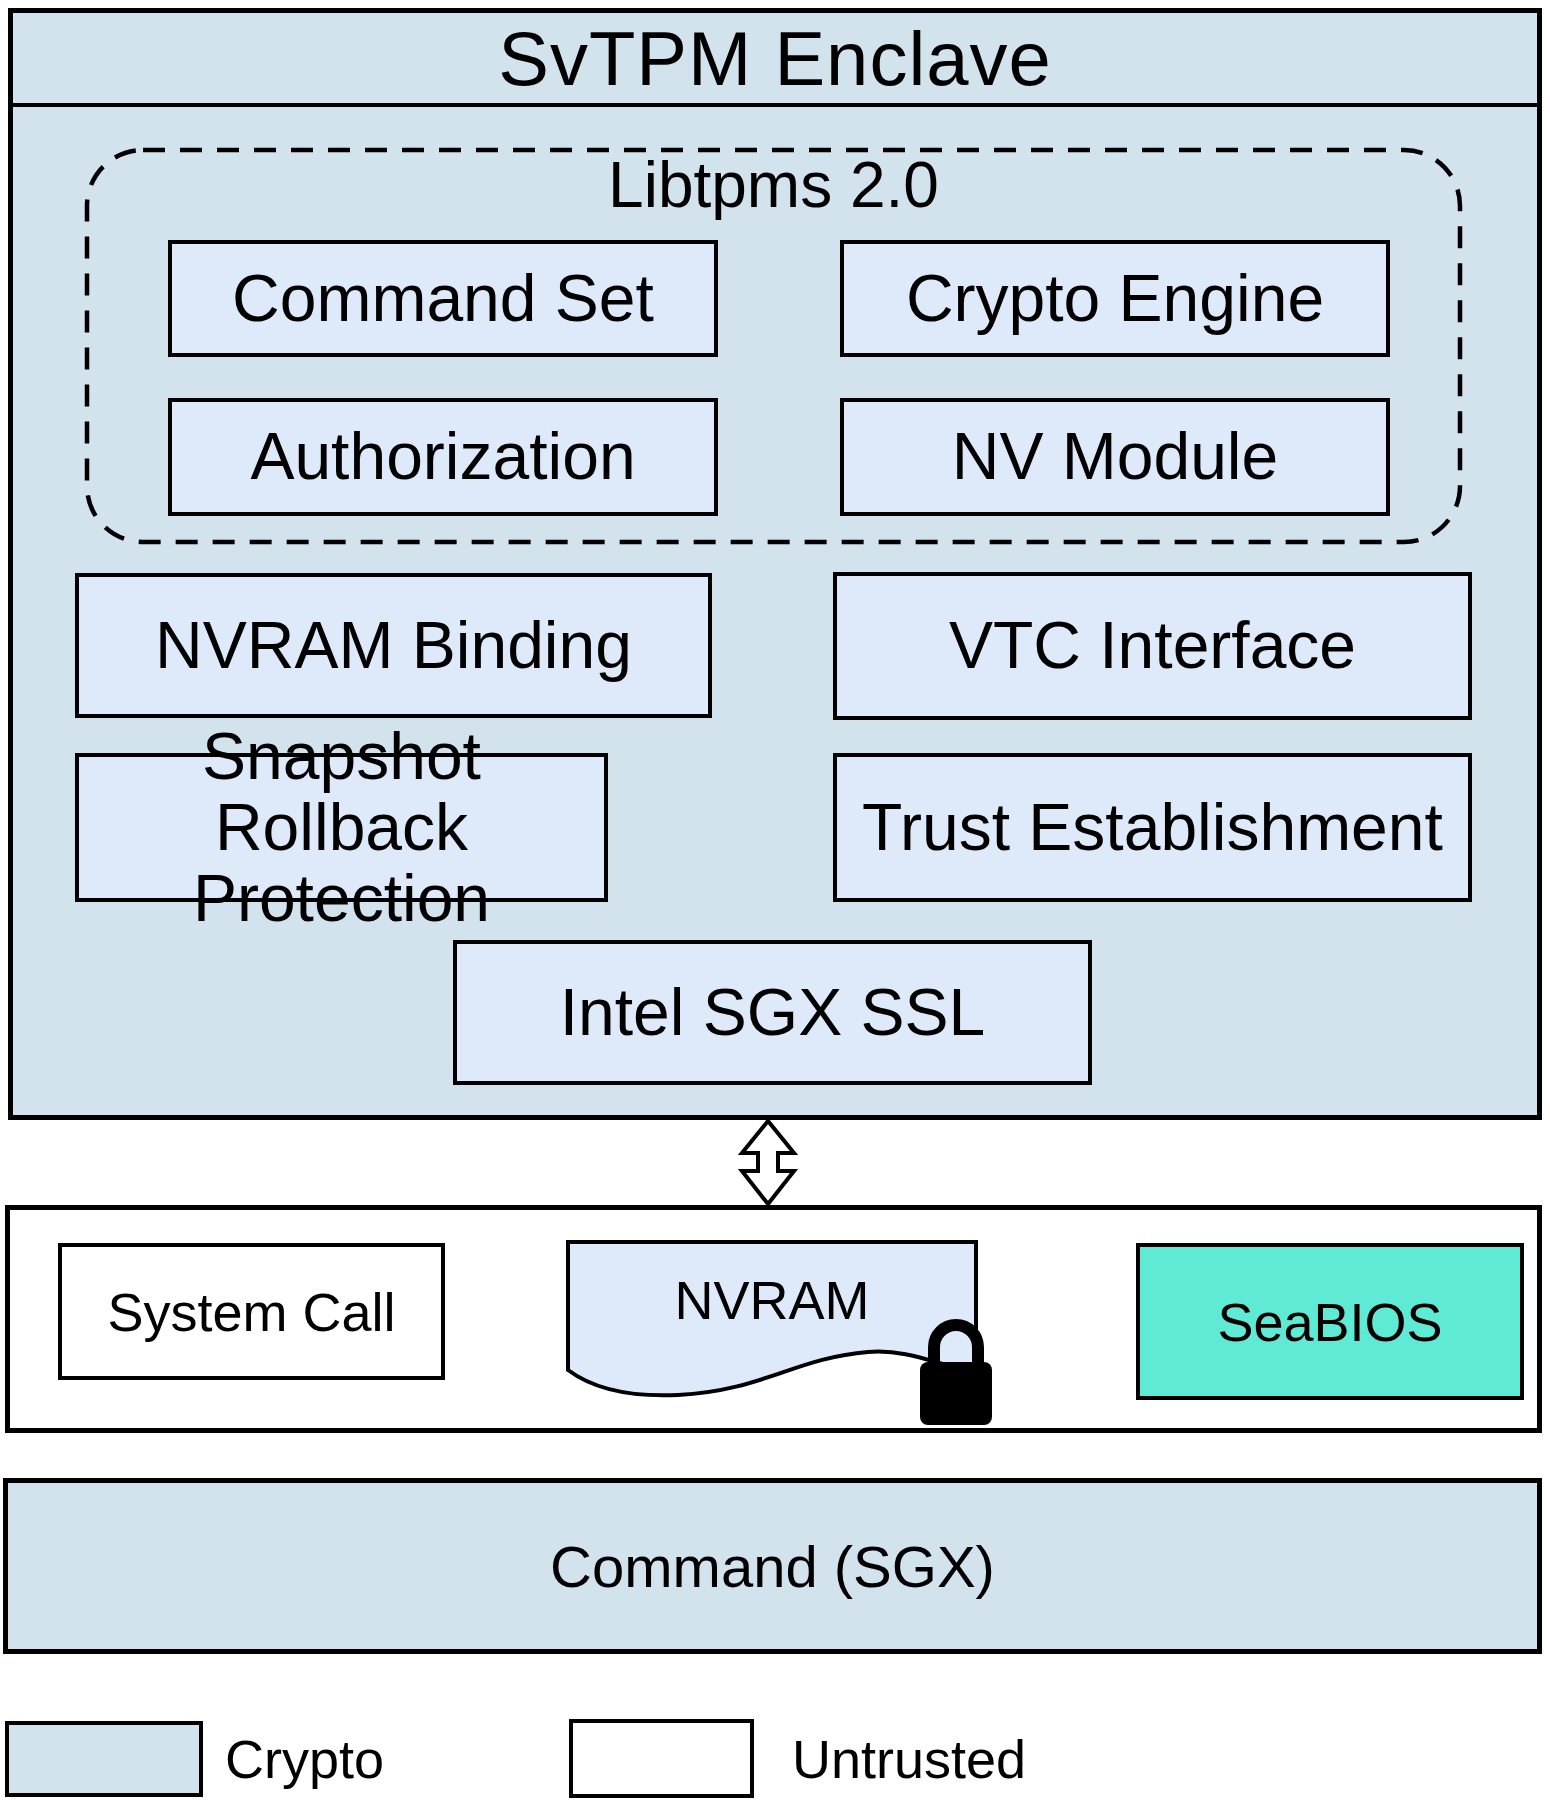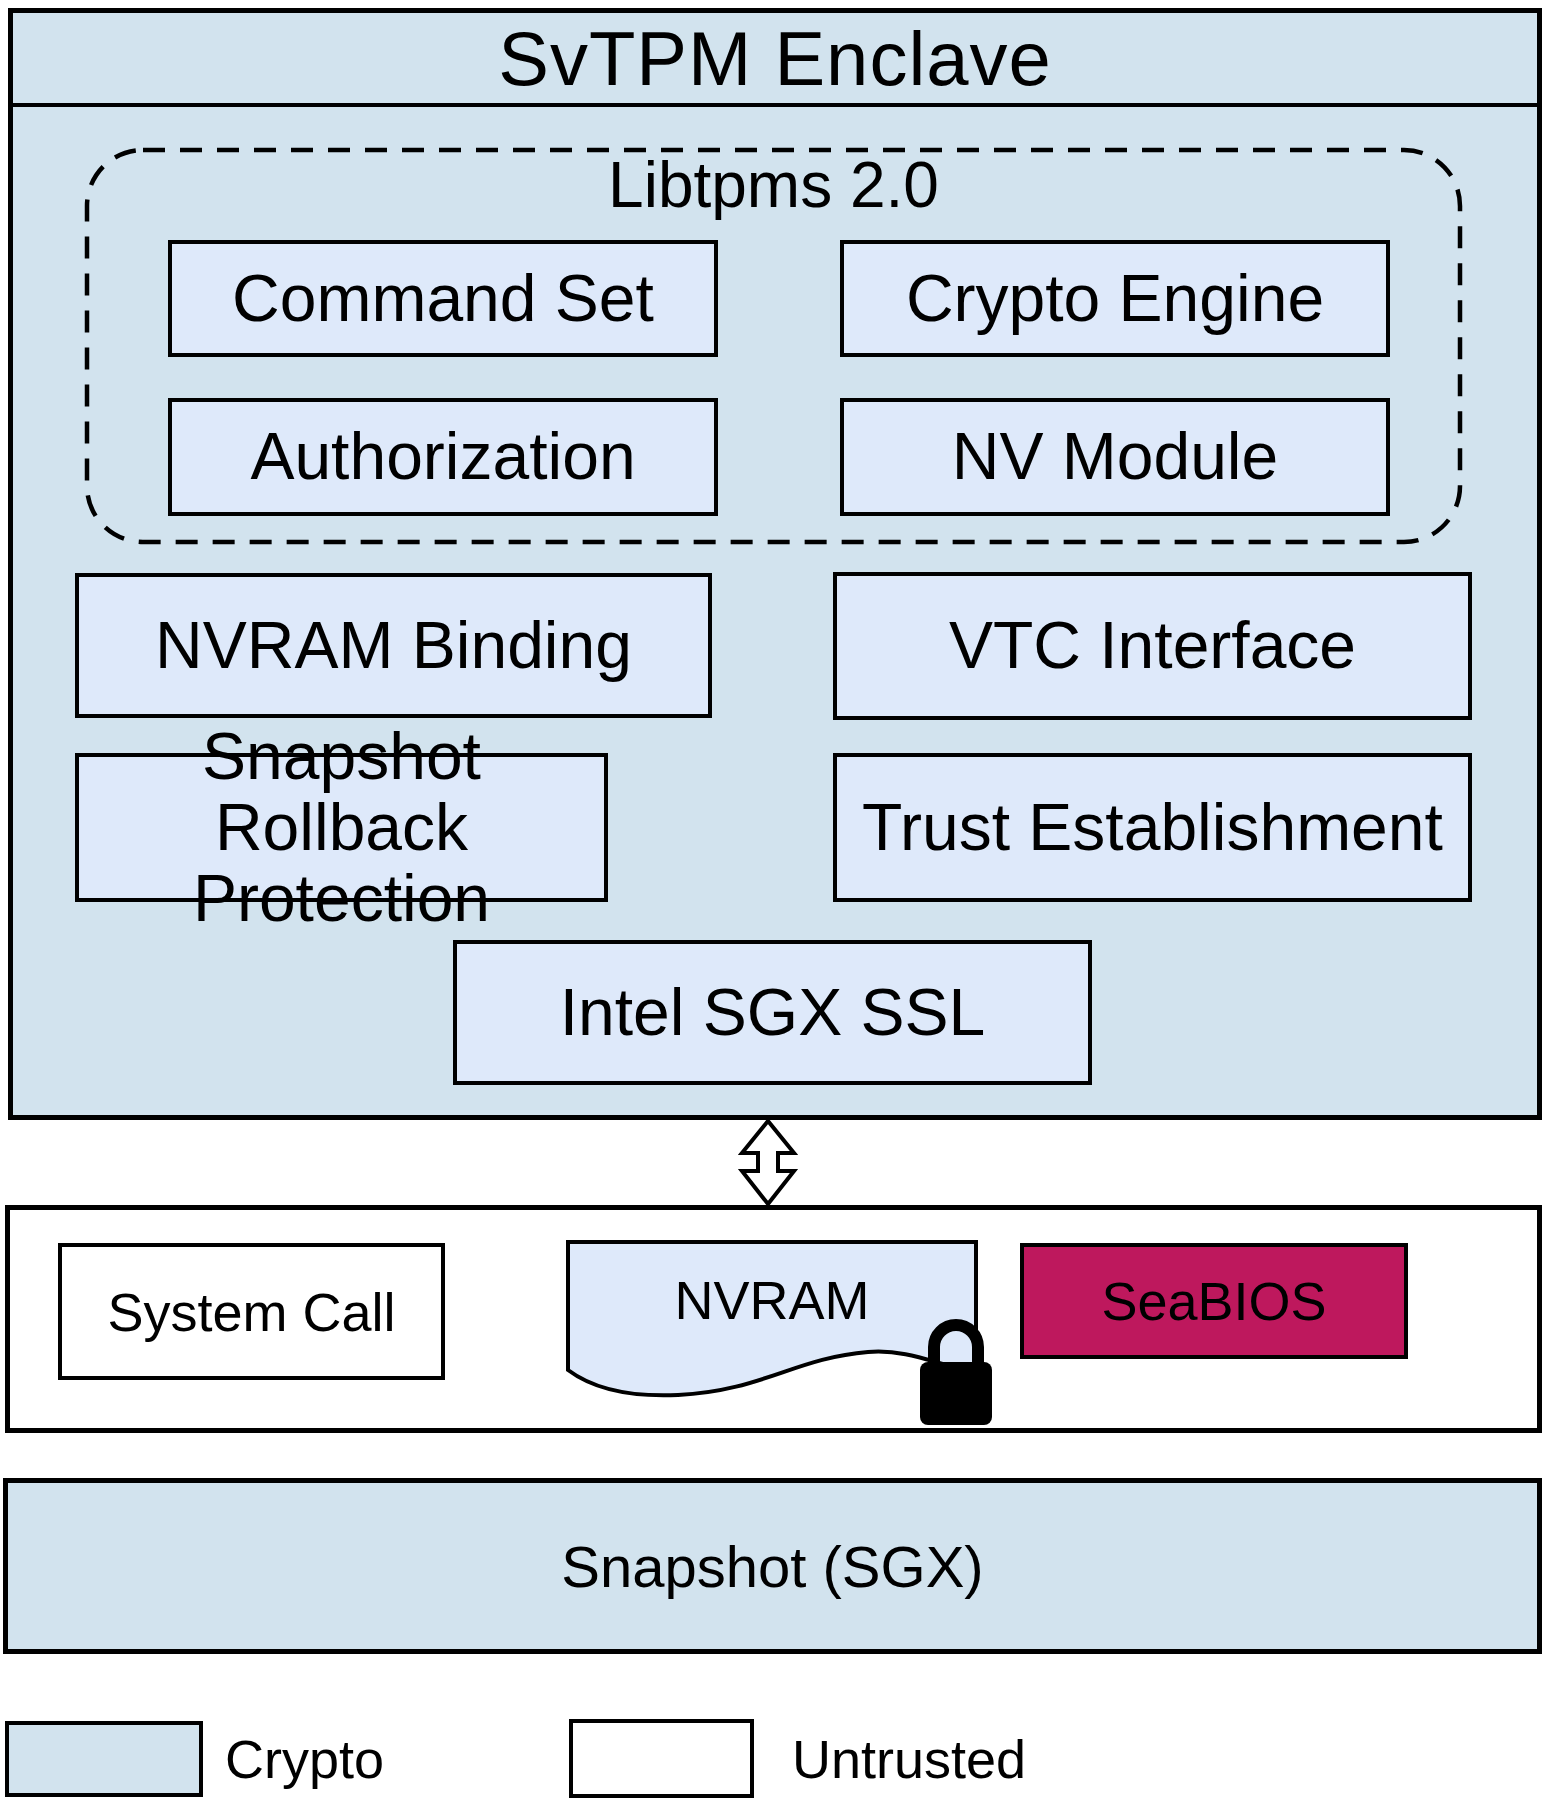--- a/index.html
+++ b/index.html
@@ -49,22 +49,22 @@
     left:5px;top:1205px;width:1537px;height:228px;
     background:#ffffff;border:5px solid #000;
     z-index:1;
   }
   .syscall{
     left:58px;top:1243px;width:387px;height:137px;
     background:#ffffff;border:4px solid #000;
     font-size:54px;z-index:3;
   }
   .seabios{
-    left:1020px;top:1243px;width:388px;height:116px;
-    background:#be185d;border:4px solid #000;
+    left:1136px;top:1243px;width:388px;height:157px;
+    background:#5eead4;border:4px solid #000;
     font-size:54px;z-index:3;
   }
   .nvram-label{
     left:568px;top:1252px;width:408px;height:96px;
     font-size:54px;z-index:6;
   }
 
   
   .hardware{
     left:3px;top:1478px;width:1539px;height:176px;
@@ -114,21 +114,21 @@
   <div class="abs center module vtc">VTC Interface</div>
   <div class="abs center module snap">Snapshot Rollback Protection</div>
   <div class="abs center module trust">Trust Establishment</div>
   <div class="abs center module sgxssl">Intel SGX SSL</div>
 
   <div class="abs hostbox"></div>
   <div class="abs center syscall">System Call</div>
   <div class="abs center seabios">SeaBIOS</div>
   <div class="abs center nvram-label">NVRAM</div>
 
-  <div class="abs center hardware">Snapshot (SGX)</div>
+  <div class="abs center hardware">Command (SGX)</div>
 
   <div class="abs sw-trusted"></div>
   <div class="abs center lbl-trusted">Crypto</div>
   <div class="abs sw-untrusted"></div>
   <div class="abs center lbl-untrusted">Untrusted</div>
 
   <svg class="svg-layer" viewBox="0 0 1550 1800">
 
     <rect x="87" y="150" width="1373" height="392" rx="56" ry="56" fill="none" stroke="#000" stroke-width="4.5" stroke-dasharray="22 15"></rect>
 

